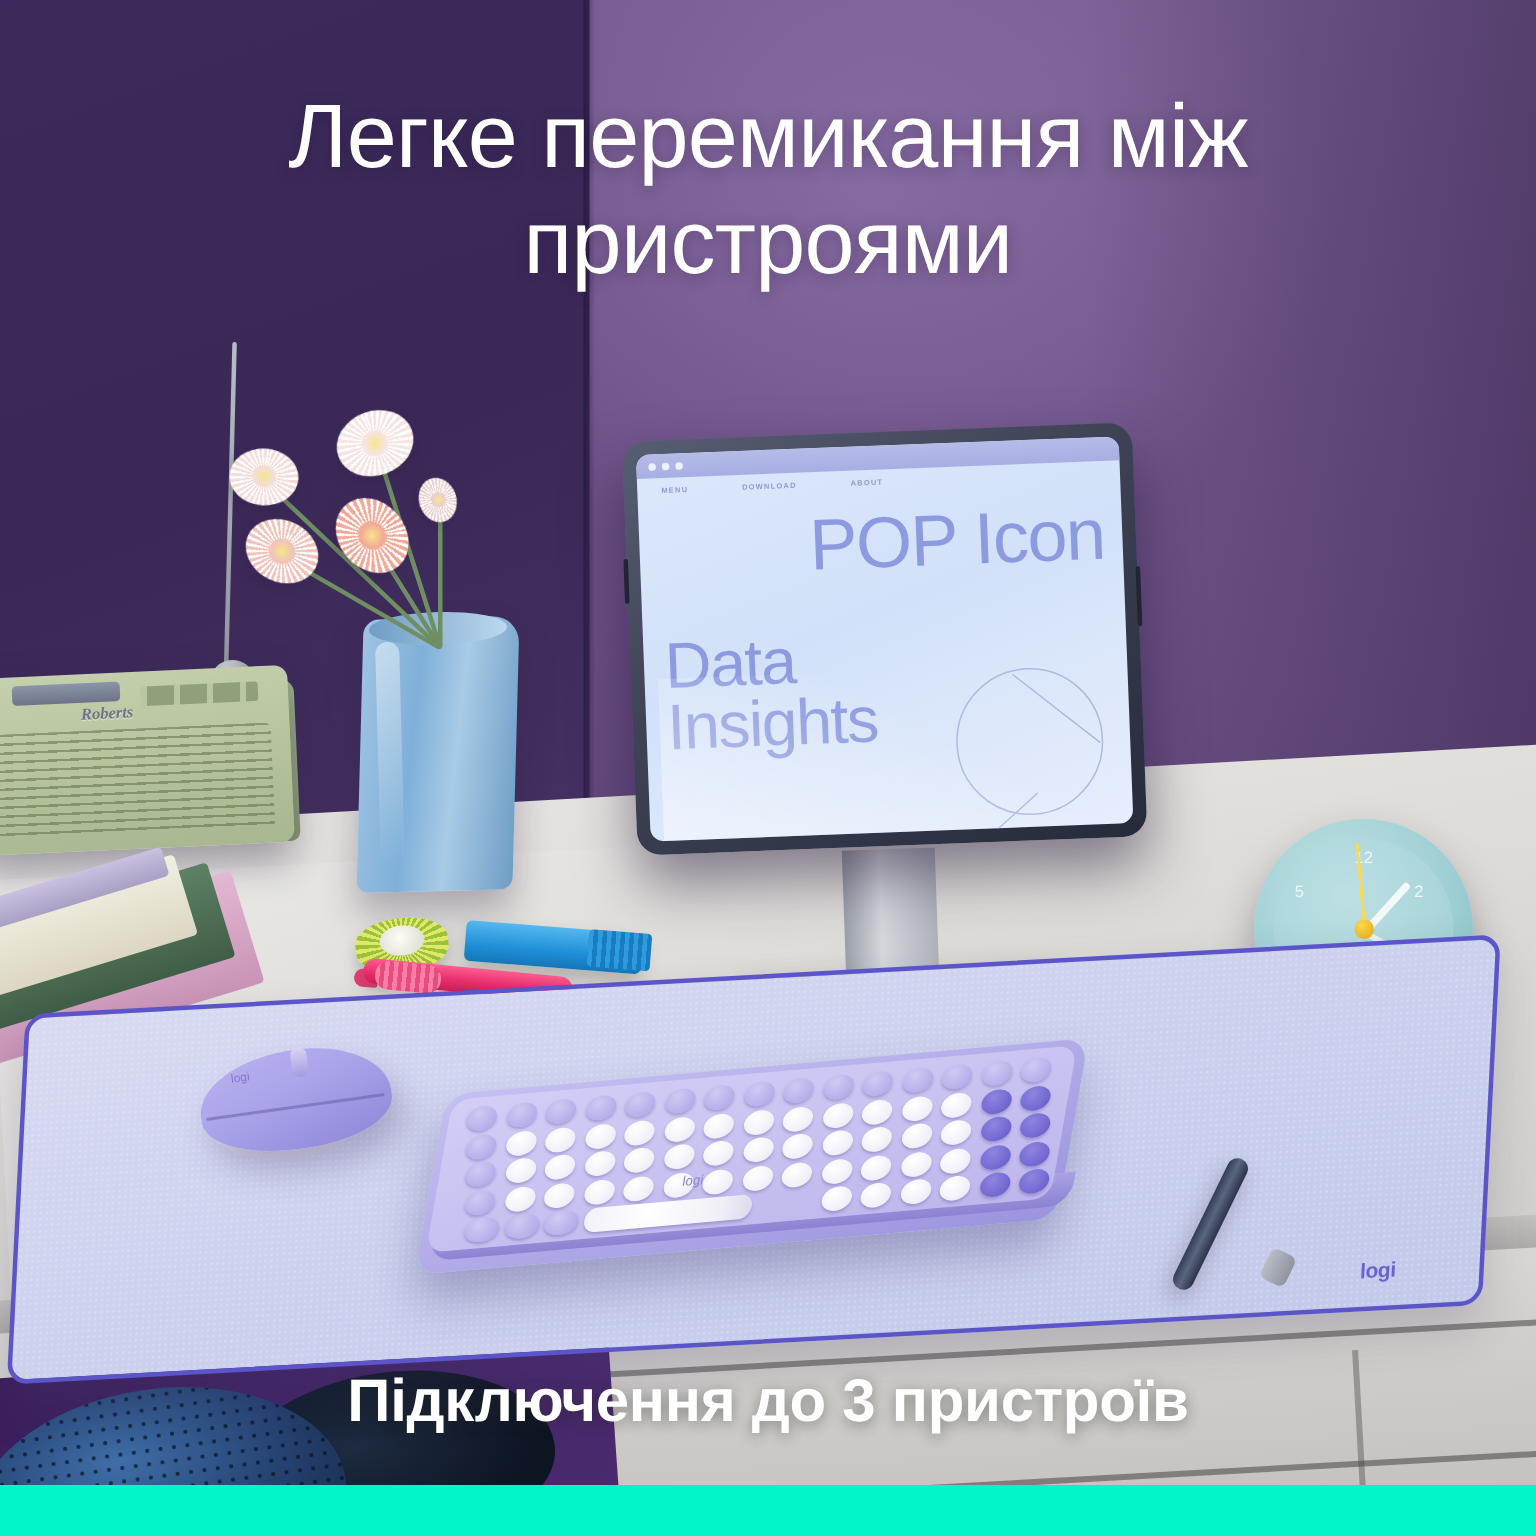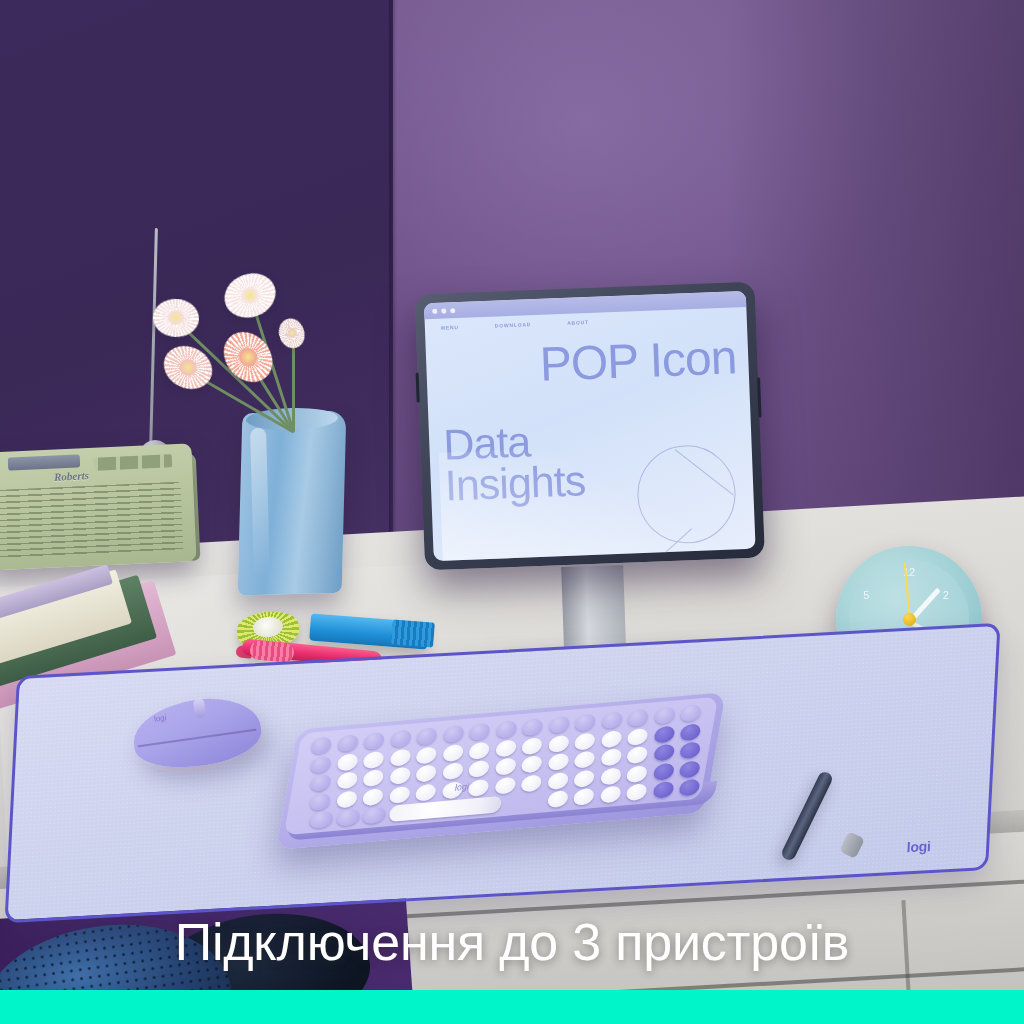--- a/index.html
+++ b/index.html
@@ -217,21 +217,21 @@
   .k.deep{background:radial-gradient(circle at 38% 30%,#8e84e0,#6f64cf 75%,#594ebb 100%);}
   .k.wide{border-radius:8px;}
   .kb-logo{position:absolute;left:455px;top:782px;font-size:9px;color:#8c84d2;
     transform:rotate(-5deg) skewX(-15deg);}
 
   
   .headline{position:absolute;left:0;top:56px;width:1024px;text-align:center;color:#fff;
     font-size:60px;line-height:1.18;font-weight:400;letter-spacing:-.5px;
     text-shadow:0 2px 10px rgba(30,18,50,.30);}
   .subline{position:absolute;left:0;top:912px;width:1024px;text-align:center;color:#fff;
-    font-size:52px;font-weight:400;letter-spacing:-.2px;
+    font-size:40px;font-weight:700;letter-spacing:-.2px;
     text-shadow:0 2px 9px rgba(40,40,40,.45);}
   .bottom-bar{position:absolute;left:0;bottom:0;width:1024px;height:34px;background:#00f5c8;}
 </style>
 </head>
 <body>
 
 <div id="stage">
 
   <div class="wall-left"></div>
   <div class="wall-right"></div>
@@ -504,17 +504,21 @@
       <i class="k" style="left: 311.5px; top: 78px; width: 20px; height: 16px;"></i>
       <i class="k" style="left: 338px; top: 78px; width: 20px; height: 16px;"></i>
       <i class="k deep" style="left: 364.5px; top: 78px; width: 20px; height: 16px;"></i>
       <i class="k deep" style="left: 391px; top: 78px; width: 20px; height: 16px;"></i>
     </div>
   <div class="kb-logo">logi</div>
 
   <div class="stylus"></div>
   <div class="stylus-cap"></div>
 
+  <div class="headline">
+    <div>Легке перемикання між</div>
+    <div>пристроями</div>
+  </div>
 
   <div class="subline">Підключення до 3 пристроїв</div>
 
   <div class="bottom-bar"></div>
 </div>
 
 </body></html>

